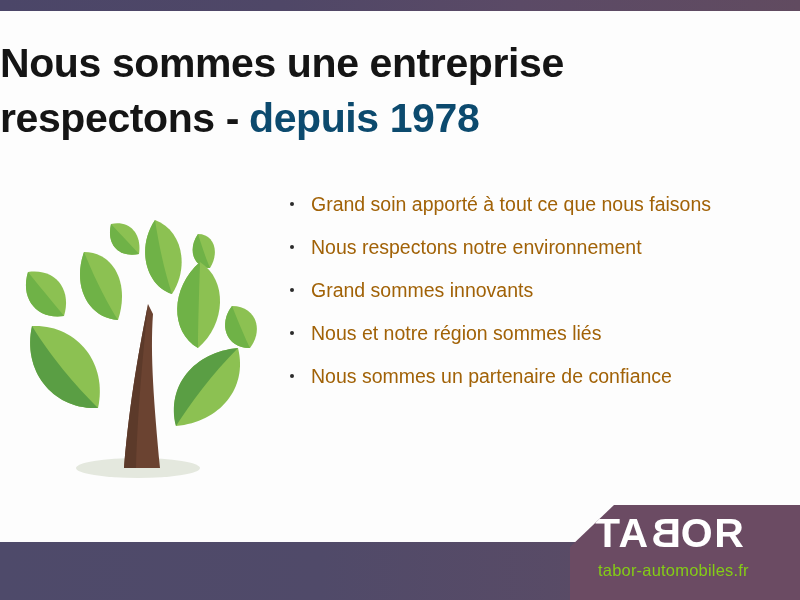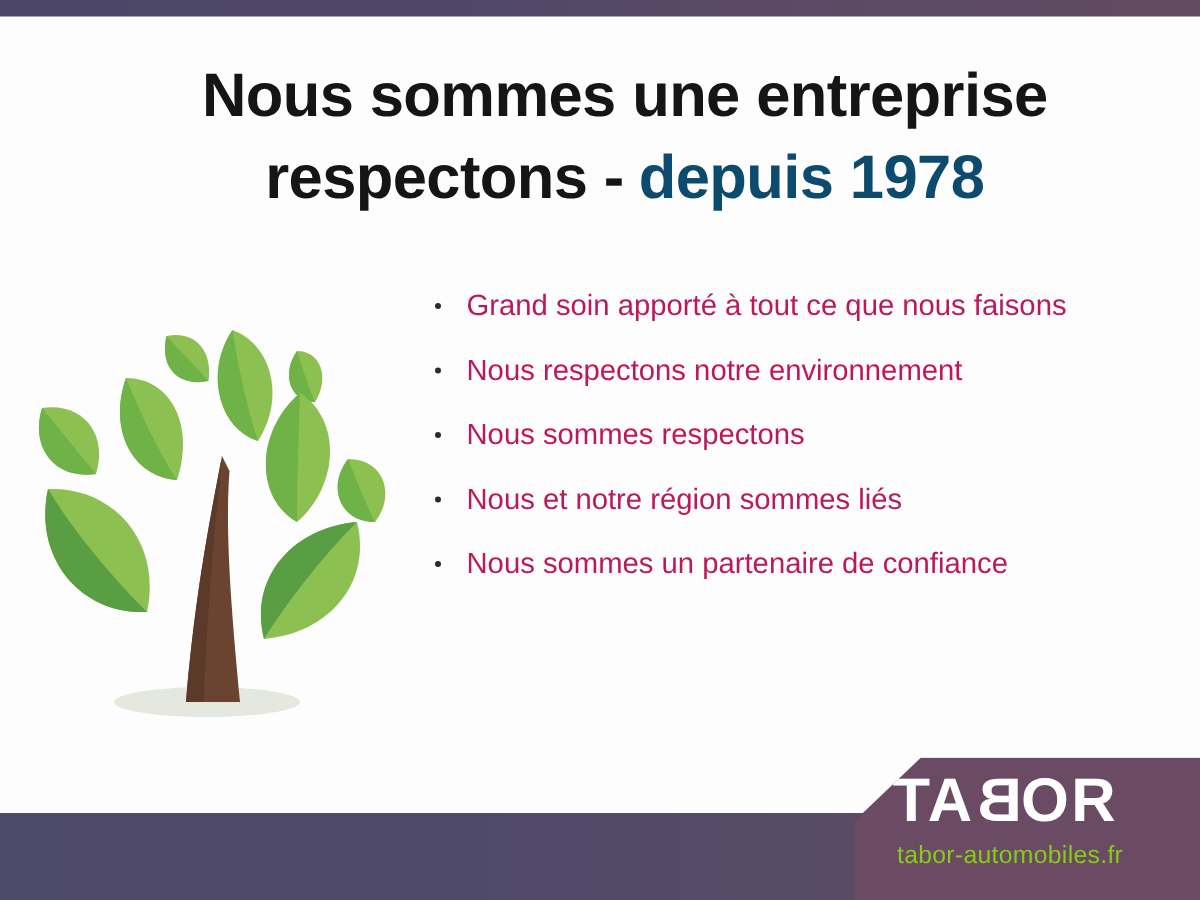--- a/index.html
+++ b/index.html
@@ -69,28 +69,27 @@
     letter-spacing: 0.2px;
     color: #84cc16;
     white-space: nowrap;
   }
 
   
   .headline {
     position: absolute;
     left: 0; top: 36px;
     width: 800px;
-    text-align: center;
+    text-align: left;
     font-family: "Liberation Sans", sans-serif;
     font-size: 41px;
     font-weight: bold;
     line-height: 1.34;
     letter-spacing: -0.4px;
     color: #151515;
-    padding-left: 33px;
   }
   .headline .accent {
     color: #0c4a6e;
   }
   .headline .spacer {
     display: inline-block;
     width: 10px;
   }
 
   
@@ -100,21 +99,21 @@
     width: 470px;
     list-style: none;
   }
   .bullets li {
     position: relative;
     padding-left: 23px;
     height: 43px;
     line-height: 26px;
     font-family: "Liberation Sans", sans-serif;
     font-size: 19.5px;
-    color: #be185d;
+    color: #a16207;
     white-space: nowrap;
   }
   .bullets li .dot {
     position: absolute;
     left: 2px; top: 11px;
     width: 4px; height: 4px;
     border-radius: 50%;
     background: #2b2b2b;
   }
 
@@ -200,21 +199,21 @@
     <li>
       <span class="dot"></span>
       <span>Grand soin apporté à tout ce que nous faisons</span>
     </li>
     <li>
       <span class="dot"></span>
       <span>Nous respectons notre environnement</span>
     </li>
     <li>
       <span class="dot"></span>
-      <span>Nous sommes respectons</span>
+      <span>Grand sommes innovants</span>
     </li>
     <li>
       <span class="dot"></span>
       <span>Nous et notre région sommes liés</span>
     </li>
     <li>
       <span class="dot"></span>
       <span>Nous sommes un partenaire de confiance</span>
     </li>
   </ul>

